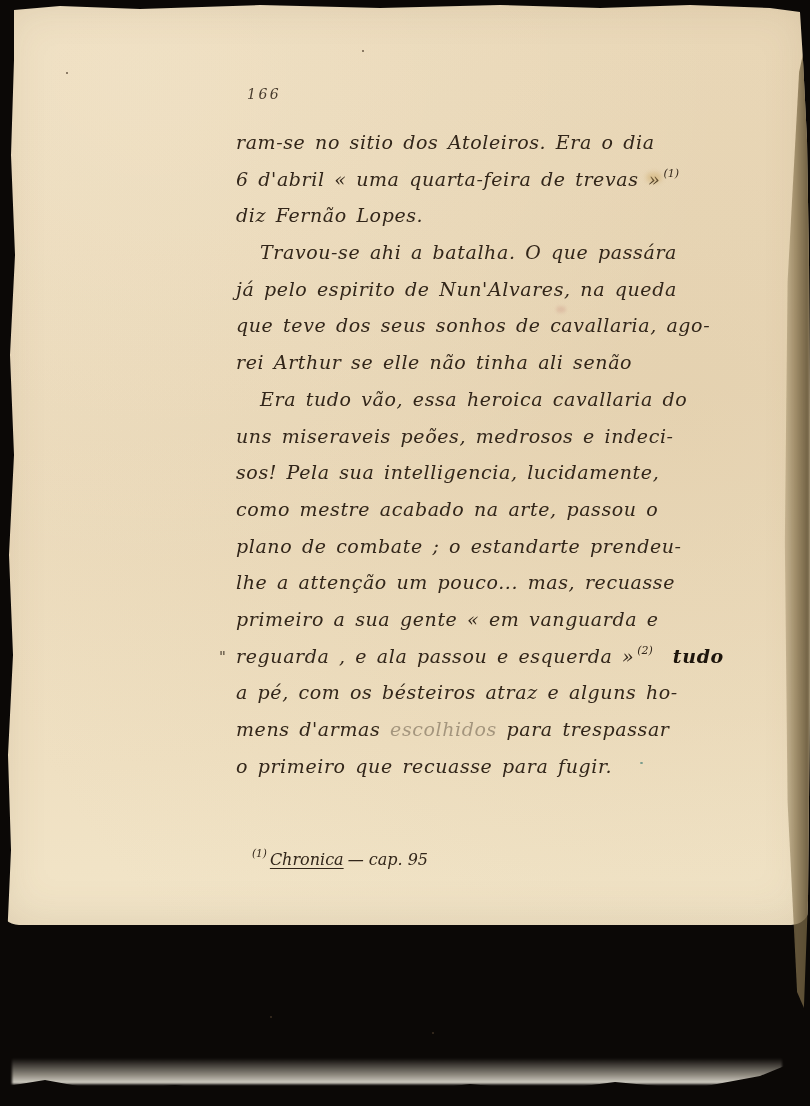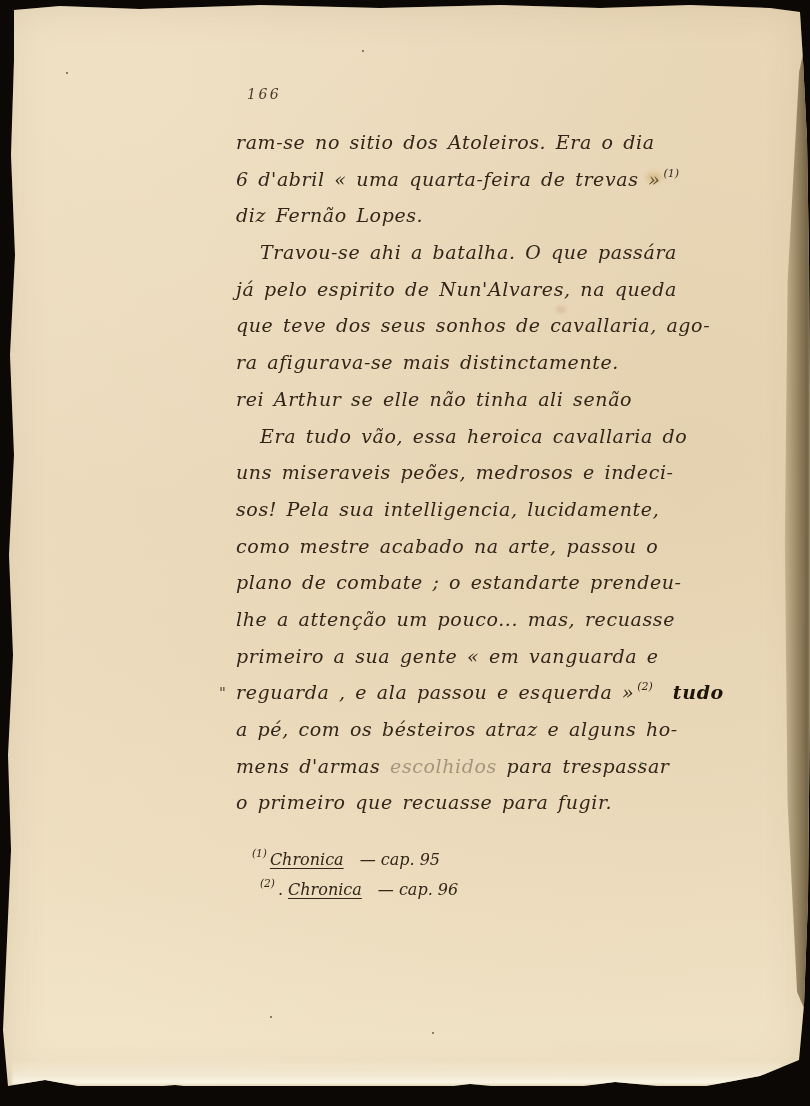--- a/index.html
+++ b/index.html
@@ -8,37 +8,38 @@
     --ink:#32261a;
     --edge:#7c6a48;
   }
   *{margin:0;padding:0;box-sizing:border-box;}
   html,body{width:810px;height:1106px;background:var(--bg);overflow:hidden;}
   .photo{
     position:relative;width:810px;height:1106px;background:var(--bg);
     font-family:"DejaVu Serif", serif;
   }
   .paper{
-    position:absolute;left:0;top:0;width:810px;height:1086px;
+    position:absolute;left:0;top:0;width:810px;height:925px;
     background:
       radial-gradient(120% 90% at 18% 8%, rgba(255,248,230,0.22), transparent 60%),
       radial-gradient(140% 120% at 85% 45%, rgba(212,188,148,0.28), transparent 65%),
       linear-gradient(175deg, #ecdbbc 0%, #ebdabb 45%, #efe0c2 78%, #f3e7cb 100%);
     box-shadow: inset 0 0 46px rgba(120,95,60,0.18);
     clip-path: polygon(
       14px 10px, 60px 6px, 140px 9px, 260px 5px, 380px 8px, 500px 5px,
       600px 8px, 690px 5px, 770px 8px, 800px 12px,
       803px 60px, 807px 140px, 809px 260px, 810px 420px, 810px 700px,
       808px 900px, 804px 1005px, 799px 1060px,
       760px 1076px, 690px 1089px, 615px 1082px, 545px 1091px, 470px 1084px,
       395px 1093px, 320px 1086px, 245px 1093px, 175px 1085px, 105px 1091px,
       45px 1080px, 8px 1086px,
       3px 1030px, 7px 940px, 11px 850px, 8px 755px, 13px 655px, 9px 555px,
       14px 455px, 10px 355px, 15px 255px, 11px 155px, 14px 60px
     );
+    border-radius: 19px;
   }
   .right-edge-shadow{
     position:absolute;left:776px;top:22px;width:34px;height:1000px;
     background:linear-gradient(to right, rgba(150,130,92,0) 0%, rgba(134,115,78,0.72) 58%, rgba(96,81,53,0.92) 100%);
     clip-path: polygon(100% 0%, 100% 100%, 62% 97%, 34% 78%, 26% 52%, 34% 26%, 68% 5%);
     filter: blur(1.4px);
   }
   .bottom-deckle{
     position:absolute;left:12px;top:1058px;width:770px;height:26px;
     background:linear-gradient(to bottom, rgba(252,246,230,0) 0%, rgba(250,243,226,0.55) 65%, rgba(255,252,240,0.85) 100%);
@@ -63,21 +64,21 @@
   .faded-word{opacity:.38;}
   .footnotes{
     position:absolute;left:252px;top:845px;
     font-style:italic;font-size:16px;color:var(--ink);
     line-height:30px;
   }
   .fn-row{position:relative;white-space:nowrap;height:30px;}
   .fn-row2{padding-left:8px;}
   .fn-marker{font-size:10.5px;position:relative;top:-8px;margin-right:3px;letter-spacing:0;}
   .fn-work{text-decoration:underline;text-underline-offset:3px;}
-  .fn-ref{margin-left:16px;}
+  .fn-ref{margin-left:4px;}
   .stain{
     position:absolute;border-radius:50%;pointer-events:none;
   }
   .stain-yellow{left:646px;top:172px;width:16px;height:11px;background:rgba(201,164,96,0.40);filter:blur(2px);}
   .smudge-pink{left:556px;top:306px;width:10px;height:7px;background:rgba(190,120,110,0.22);filter:blur(1.5px);}
   .speck{position:absolute;width:2px;height:2px;border-radius:50%;background:#4a3a28;opacity:.8;}
   .speck-teal{background:rgba(60,120,115,0.85);width:3px;height:2px;}
 </style>
 </head>
 <body>
@@ -88,21 +89,20 @@
 
     <div class="page-number">166</div>
 
     <div class="text-block">
       <div class="ms-line"><span>ram-se no sitio dos Atoleiros. Era o dia</span></div>
       <div class="ms-line"><span>6 d'abril « uma quarta-feira de trevas »</span><span class="sup">(1)</span></div>
       <div class="ms-line"><span>diz Fernão Lopes.</span></div>
       <div class="ms-line indent"><span>Travou-se ahi a batalha. O que passára</span></div>
       <div class="ms-line"><span>já pelo espirito de Nun'Alvares, na queda</span></div>
       <div class="ms-line"><span>que teve dos seus sonhos de cavallaria, ago-</span></div>
-      <div class="ms-line"><span>ra afigurava-se mais distinctamente.</span></div>
       <div class="ms-line"><span>rei Arthur se elle não tinha ali senão</span></div>
       <div class="ms-line indent"><span>Era tudo vão, essa heroica cavallaria do</span></div>
       <div class="ms-line"><span>uns miseraveis peões, medrosos e indeci-</span></div>
       <div class="ms-line"><span>sos! Pela sua intelligencia, lucidamente,</span></div>
       <div class="ms-line"><span>como mestre acabado na arte, passou o</span></div>
       <div class="ms-line"><span>plano de combate ; o estandarte prendeu-</span></div>
       <div class="ms-line"><span>lhe a attenção um pouco... mas, recuasse</span></div>
       <div class="ms-line"><span>primeiro a sua gente « em vanguarda e</span></div>
       <div class="ms-line">
         <span class="margin-mark">"</span><span>reguarda , e ala passou e esquerda »</span><span class="sup">(2)</span><span class="bold-word">tudo</span>
@@ -111,23 +111,20 @@
       <div class="ms-line">
         <span>mens d'armas </span><span class="faded-word">escolhidos</span><span> para trespassar</span>
       </div>
       <div class="ms-line"><span>o primeiro que recuasse para fugir.</span></div>
     </div>
 
     <div class="footnotes">
       <div class="fn-row">
         <span class="fn-marker">(1)</span><span class="fn-work">Chronica</span><span class="fn-ref">— cap. 95</span>
       </div>
-      <div class="fn-row fn-row2">
-        <span class="fn-marker">(2)</span><span>. </span><span class="fn-work">Chronica</span><span class="fn-ref">— cap. 96</span>
-      </div>
     </div>
 
     <div class="stain stain-yellow"></div>
     <div class="stain smudge-pink"></div>
     <div class="speck" style="left:66px;top:72px;"></div>
     <div class="speck" style="left:362px;top:50px;"></div>
     <div class="speck" style="left:270px;top:1016px;"></div>
     <div class="speck" style="left:432px;top:1032px;"></div>
     <div class="speck speck-teal" style="left:640px;top:762px;"></div>
 

